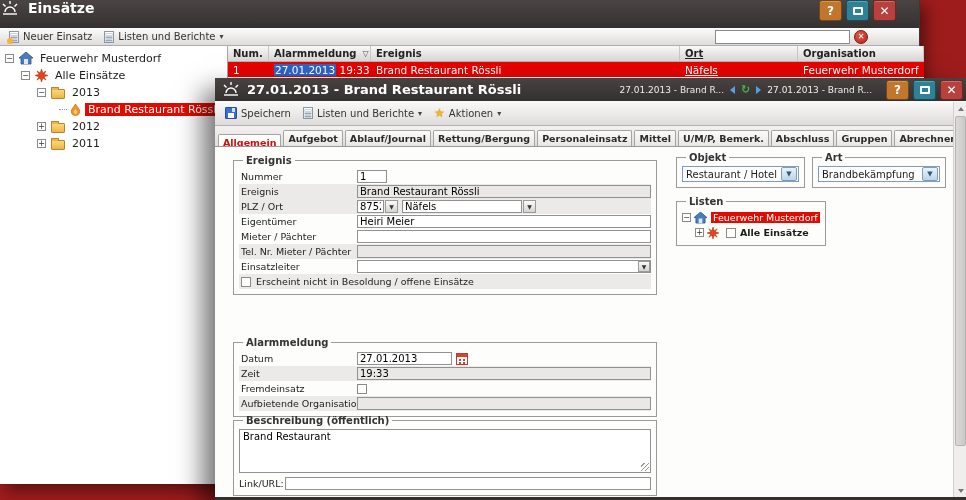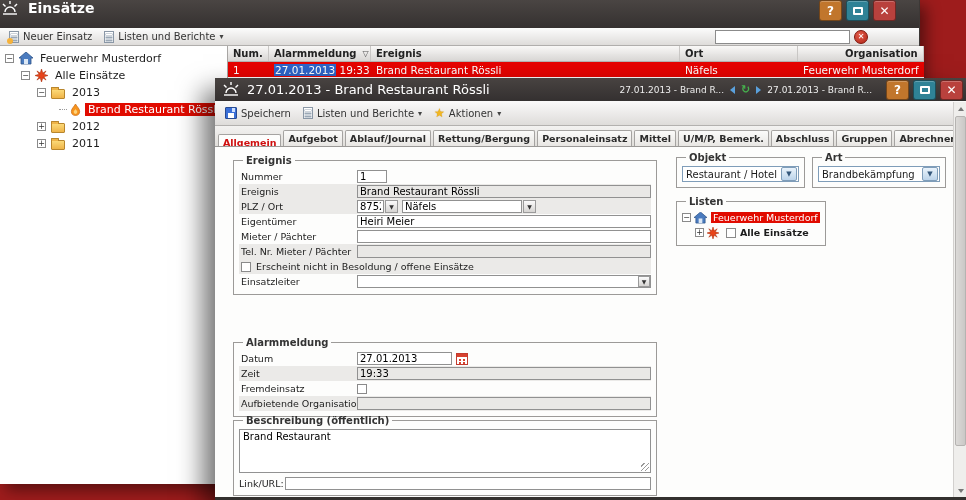--- a/index.html
+++ b/index.html
@@ -54,31 +54,31 @@
             border-radius:1px; position:relative; margin-top:2px; }
   .folder::before { content:''; position:absolute; top:-3px; left:-1px; width:6px; height:2px;
             background:#efb448; border:1px solid #b8862d; border-bottom:none; border-radius:1px 1px 0 0; }
 
   .table-area { flex:1; background:#fff; display:flex; flex-direction:column; }
   .table-header { display:flex; height:16px; background:linear-gradient(#f9f8f7,#d9d7d5);
                   border-bottom:1px solid #b5b2b0; font-size:10px; font-weight:bold; color:#222; }
   .th { padding:1px 5px; border-right:1px solid #c9c7c5; display:flex; align-items:center; cursor:pointer; }
   .sort-glyph { margin-left:auto; font-size:8px; color:#555; padding-left:6px; }
   .c-num{width:41px;flex:none;} .c-alarm{width:102px;flex:none;} .c-ereignis{width:309px;flex:none;}
-  .c-ort{width:118px;flex:none;} .c-org{flex:1;justify-content:flex-end;}
+  .c-ort{width:118px;flex:none;text-decoration:underline;} .c-org{flex:1;}
   .table-row { display:flex; height:15px; background:#e60300; color:#fff; font-size:10.5px; cursor:pointer; }
   .td { padding:0 5px; display:flex; align-items:center; white-space:nowrap; overflow:hidden; }
   .date-hl { background:#2e64c8; padding:0 1px; }
 
   
   .dialog { position:absolute; left:215px; top:78px; width:751px; height:422px; background:#f7f6f5;
             box-shadow:-12px 12px 24px rgba(0,0,0,.55); }
   .dlg-titlebar { height:23px; background:linear-gradient(#48433ف,#343030); background:linear-gradient(#484341,#343030);
             display:flex; align-items:center; color:#fff; padding-left:6px; }
-  .dlg-title { font-size:13px; font-weight:normal; margin-left:6px; white-space:nowrap; }
+  .dlg-title { font-size:13px; font-weight:bold; margin-left:6px; white-space:nowrap; }
   .dlg-nav { margin-left:auto; display:flex; align-items:center; gap:6px; font-size:9px; color:#eee; white-space:nowrap; }
   .nav-arrow { width:0; height:0; border-top:4px solid transparent; border-bottom:4px solid transparent; cursor:pointer; }
   .nav-left  { border-right:5px solid #5aa0dc; }
   .nav-right { border-left:5px solid #5aa0dc; }
   .refresh { color:#46b24e; font-size:11px; font-weight:bold; cursor:pointer; line-height:1; }
   .dlg-buttons { display:flex; margin:0 3px 0 10px; }
   .dlg-buttons .win-btn { height:20px; }
 
   .dlg-toolbar { height:25px; background:linear-gradient(#fbfafa,#dedcda); border-bottom:1px solid #b3b1af;
                  display:flex; align-items:center; padding:0 4px; font-size:10px; color:#333; }
@@ -389,32 +389,32 @@
           <div class="fval">
               <input class="tb" value="" style="">
             </div>
         </div>
         <div class="frow alt">
           <div class="flabel">Tel. Nr. Mieter / Pächter</div>
           <div class="fval">
               <input class="tb ro" readonly="" value="" style="">
             </div>
         </div>
-        <div class="frow alt">
-          <span class="checkbox"></span>
-          <span class="cb-row-label">Erscheint nicht in Besoldung / offene Einsätze</span>
-        </div>
         <div class="frow">
           <div class="flabel">Einsatzleiter</div>
           <div class="fval">
             <span class="combo-wide">
               <input class="tb" value="" style="">
               <span class="combo-btn">▼</span>
             </span>
           </div>
+        </div>
+        <div class="frow alt">
+          <span class="checkbox"></span>
+          <span class="cb-row-label">Erscheint nicht in Besoldung / offene Einsätze</span>
         </div>
       </fieldset>
 
       <fieldset class="fs-alarm">
         <legend>Alarmmeldung</legend>
         <div class="frow">
           <div class="flabel">Datum</div>
           <div class="fval">
             <input class="tb tb-datum" value="27.01.2013" style="">
             <span class="cal-icon"></span>

